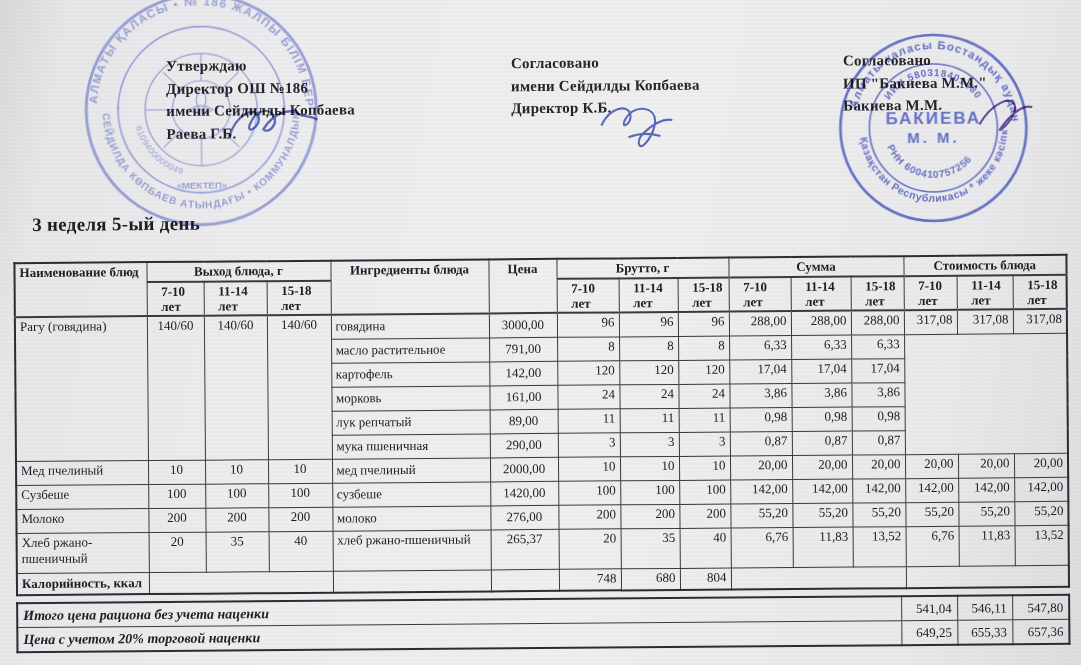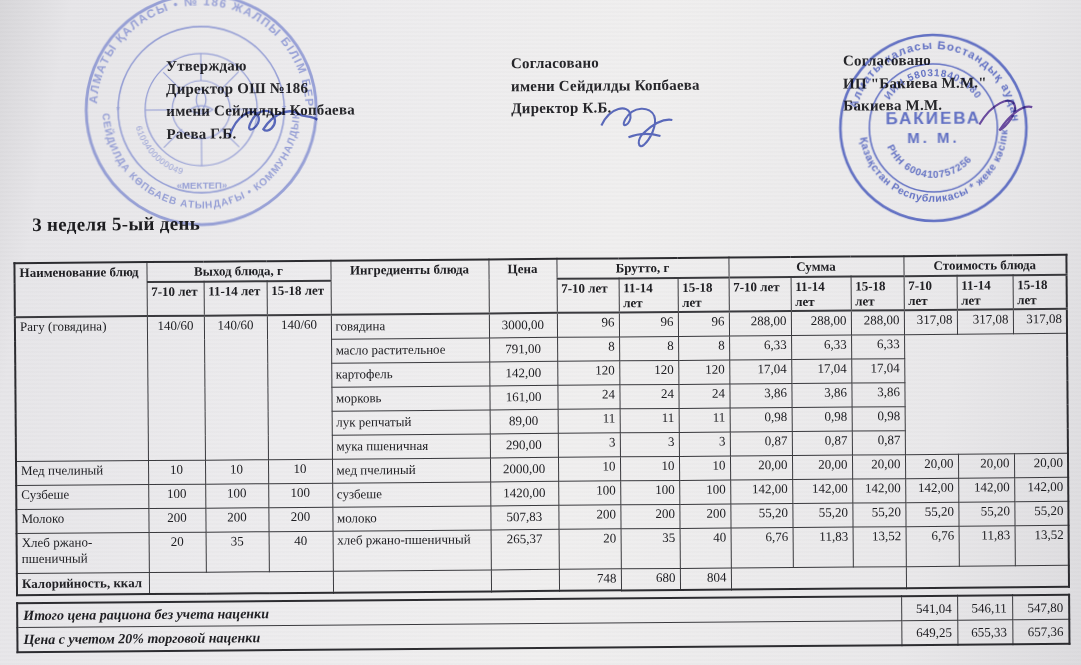--- a/index.html
+++ b/index.html
@@ -38,21 +38,21 @@
   table.menu{
     position:absolute;left:14px;top:258px;width:1052px;
     border-collapse:collapse;table-layout:fixed;
     font-size:13px;color:#202024;
   }
   table.menu th,table.menu td{
     border:1px solid #3a3a3e;padding:1px 4px;overflow:hidden;
   }
   table.menu{border:2px solid #2c2c30;}
   table.menu thead th{font-weight:bold;vertical-align:top;text-align:center;}
-  table.menu thead tr.h2 th{text-align:left;font-weight:bold;padding-left:4px;line-height:15px;}
+  table.menu thead tr.h2 th{text-align:left;font-weight:bold;padding-left:14px;line-height:15px;}
   table.menu thead tr.h1 th{border-bottom-width:2px;}
   table.menu thead tr.h2 th{border-bottom-width:2px;}
   td.c{text-align:center;vertical-align:top;}
   td.l{text-align:left;vertical-align:middle;}
   td.r{text-align:right;vertical-align:top;}
   td.dish{text-align:left;vertical-align:top;font-size:13px;}
   td.price{text-align:center;vertical-align:middle;}
   tr.row{height:24px;}
   tr.row-tall{height:40px;}
   tr.row-kcal{height:22px;}
@@ -335,21 +335,21 @@
         <td class="r">142,00</td>
         <td class="r">142,00</td>
       </tr>
 
       <tr class="row">
         <td class="dish">Молоко</td>
         <td class="c">200</td>
         <td class="c">200</td>
         <td class="c">200</td>
         <td class="l">молоко</td>
-        <td class="price">507,83</td>
+        <td class="price">276,00</td>
         <td class="r">200</td>
         <td class="r">200</td>
         <td class="r">200</td>
         <td class="r">55,20</td>
         <td class="r">55,20</td>
         <td class="r">55,20</td>
         <td class="r">55,20</td>
         <td class="r">55,20</td>
         <td class="r">55,20</td>
       </tr>

